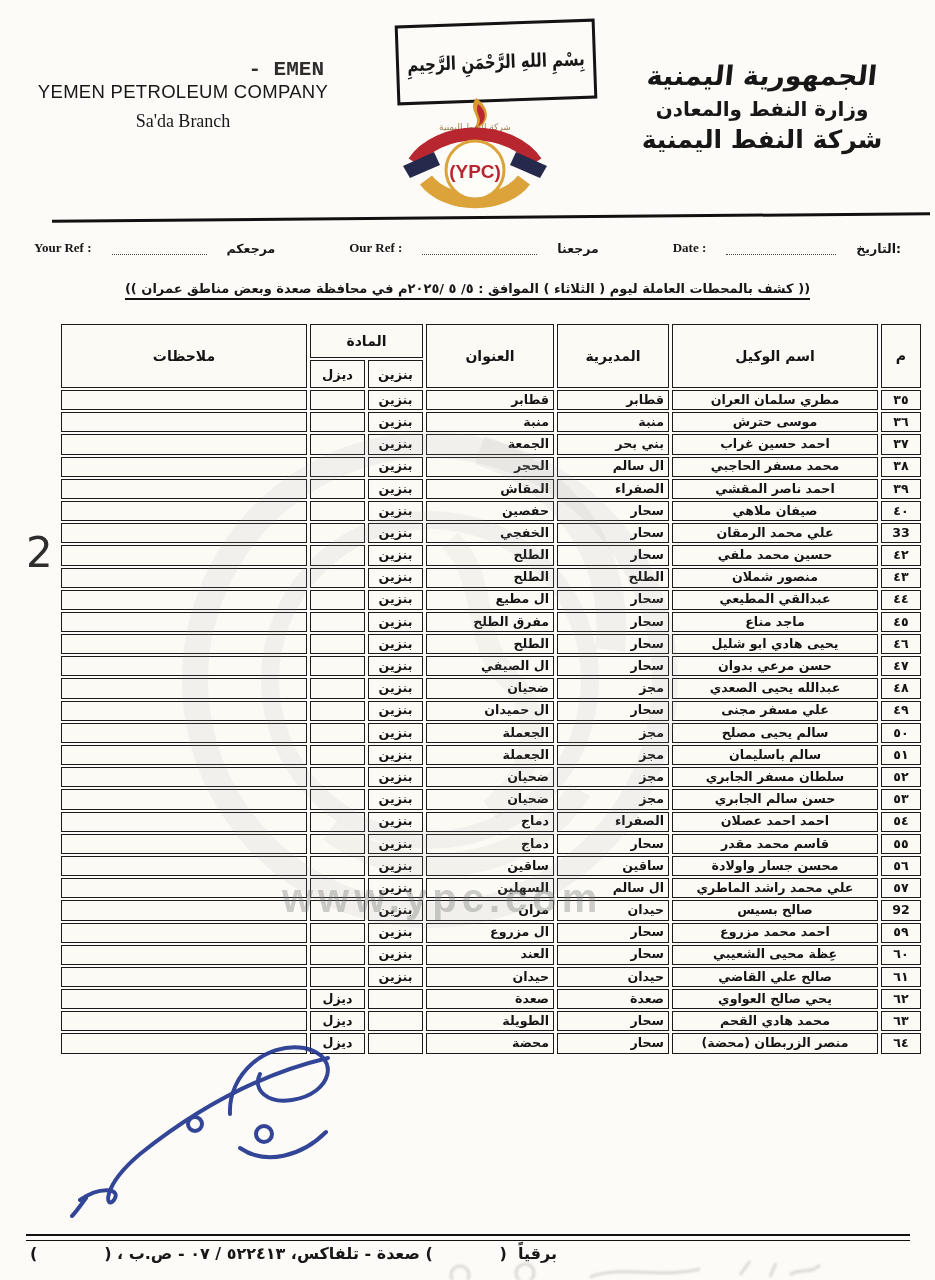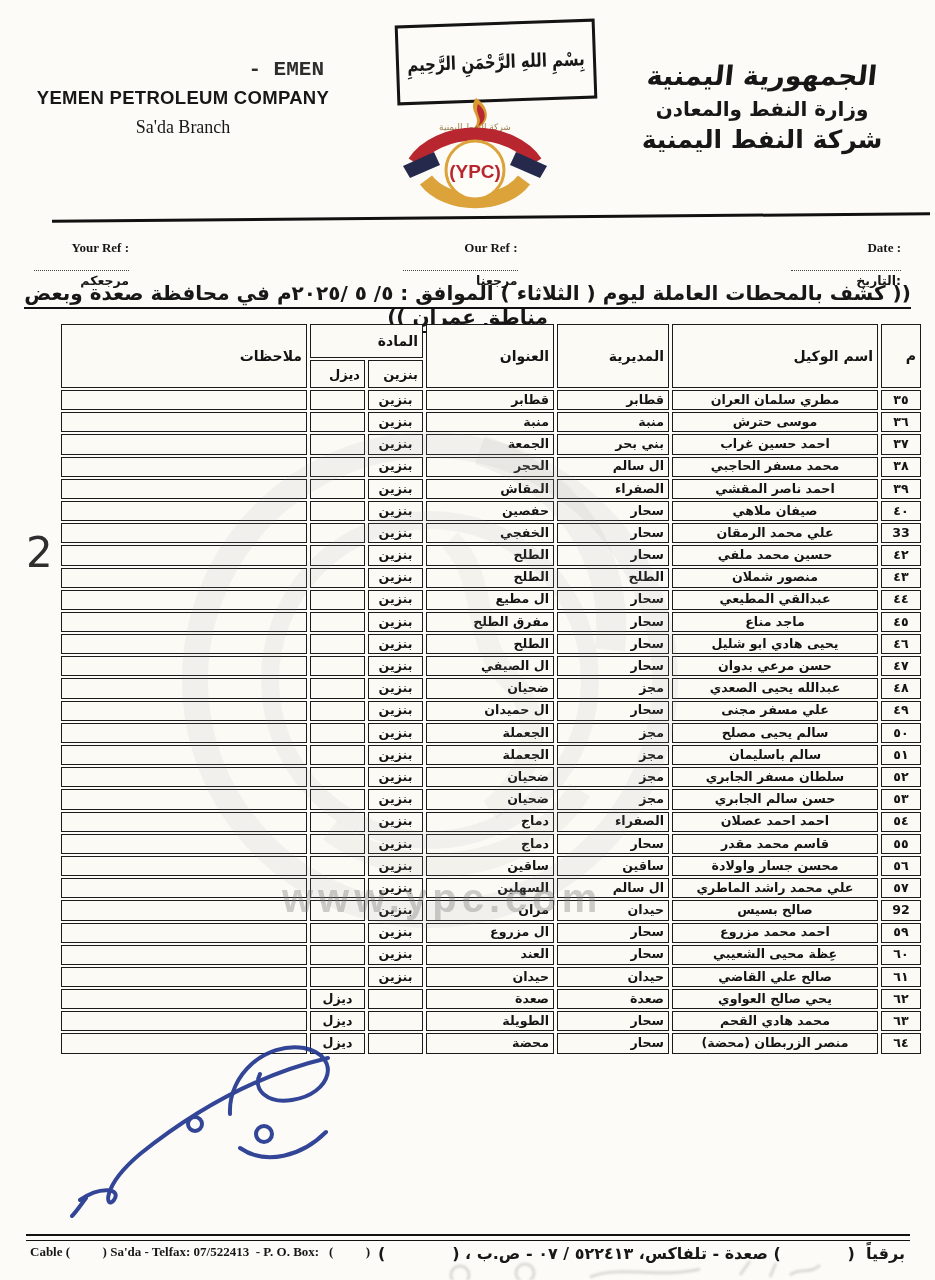--- a/index.html
+++ b/index.html
@@ -2,50 +2,50 @@
 <html><head>
 <meta charset="utf-8">
 <style>
   html,body{margin:0;padding:0;background:#c9c7c3;}
   .page{position:relative;width:935px;height:1280px;background:#fcfbf7;overflow:hidden;
         font-family:"DejaVu Sans",sans-serif;color:#171717;}
   
   .hdr-en{position:absolute;left:28px;top:58px;width:310px;text-align:center;}
   .hdr-en .l1{font-family:Liberation Mono, monospace;font-weight:bold;font-size:21px;text-align:right;padding-right:14px;opacity:.9;}
   .hdr-en .l2{font-family:"Liberation Serif",serif;font-weight:bold;font-size:19px;margin-top:4px;}
-  .hdr-en .l3{font-family:"Liberation Sans",sans-serif;font-weight:bold;font-size:18.5px;margin-top:6px;letter-spacing:.3px;}
+  .hdr-en .l3{font-family:"Liberation Sans",sans-serif;font-weight:normal;font-size:18.5px;letter-spacing:.3px;}
   .hdr-en .l4{font-family:"Liberation Serif",serif;font-size:18px;margin-top:8px;}
   .hdr-ar{position:absolute;right:8px;top:60px;width:330px;text-align:center;direction:rtl;}
   .hdr-ar .a1{font-size:27px;font-weight:bold;transform:skewX(-6deg);}
   .hdr-ar .a2{font-size:20px;font-weight:bold;margin-top:6px;}
   .hdr-ar .a3{font-size:25px;font-weight:bold;margin-top:4px;}
   .hdr-ar .a4{font-size:17px;font-weight:bold;margin-top:5px;}
   .bismillah{position:absolute;left:396px;top:22px;width:194px;height:74px;border:3.5px solid #141414;
              display:flex;align-items:center;justify-content:center;transform:rotate(-2deg);
              font-weight:bold;font-size:15px;direction:rtl;text-align:center;background:#fcfbf7;}
   .bismillah span{transform:scaleY(1.25);}
   .logo{position:absolute;left:400px;top:96px;}
   .hdr-rule{position:absolute;left:52px;top:216px;width:878px;height:0;border-top:3px solid #111;transform:rotate(-.5deg);}
   
   .refline{position:absolute;left:0;top:240px;width:935px;display:flex;justify-content:space-between;
            padding:0 34px;box-sizing:border-box;font-size:13px;font-weight:bold;align-items:flex-end;}
-  .refgrp{display:flex;align-items:flex-end;gap:2px;font-family:"Liberation Serif",serif;flex-direction:column;}
+  .refgrp{display:flex;align-items:center;gap:20px;font-family:"Liberation Serif",serif;}
   .refgrp .ar{font-family:"DejaVu Sans",sans-serif;font-size:12.5px;}
   .dots{display:inline-block;border-bottom:1.6px dotted #444;height:12px;}
   .d1{width:95px}.d2{width:115px}.d3{width:110px}
   
   .doc-title{position:absolute;left:0;top:281px;width:935px;text-align:center;direction:rtl;
-             font-size:20px;font-weight:bold;}
+             font-size:13px;font-weight:bold;}
   .doc-title span{border-bottom:2px solid #111;padding-bottom:2px;}
   
   table.sched{position:absolute;left:58px;top:322px;direction:rtl;border-collapse:separate;
               border-spacing:3px 2px;background:transparent;z-index:1;}
   table.sched th,table.sched td{border:1.7px solid #1b1b1b;background:#fbfaf5;padding:0 4px;
               font-weight:bold;color:#141414;}
-  table.sched th{font-size:14px;text-align:right;}
+  table.sched th{font-size:14px;text-align:center;}
   table.sched thead tr:first-child th{height:32px;}
   table.sched thead th.sub{height:26px;font-size:13px;}
   table.sched td{height:18.2px;font-size:12.6px;line-height:1;}
   .c-no{width:30px;text-align:center;}
   .c-agent{width:196px;text-align:center;}
   .c-district{width:102px;text-align:right;}
   .c-address{width:118px;text-align:right;}
   .c-benzine,.c-diesel{width:45px;text-align:center;font-size:12px;}
   .c-notes{width:236px;}
   
@@ -434,21 +434,20 @@
         <path d="M118,96 a7,7 0 1 0 14,0 a7,7 0 1 0 -14,0"></path>
         <path d="M186,106 a8,8 0 1 0 16,0 a8,8 0 1 0 -16,0"></path>
         <path d="M170,120 C196,138 232,128 256,104"></path>
         <path d="M16,170 C10,178 6,184 2,188"></path>
       </g>
     </svg>
   </div>
 
   <div class="foot-rule"></div>
   <div class="footline">
-    <span class="en">Cable (          ) Sa'da - Telfax: 07/522413  - P. O. Box:   (          )</span>
     <span class="ar">برقياً  (            ) صعدة - تلفاكس، ٥٢٢٤١٣ / ٠٧ - ص.ب ، (            )</span>
   </div>
 
   <div class="bottom-ghost">
     <svg width="520" height="25" viewBox="0 0 520 25">
       <g stroke="#6b6b6b" stroke-width="3" fill="none" opacity="0.45">
         <circle cx="120" cy="20" r="9"></circle>
         <circle cx="185" cy="18" r="9"></circle>
         <path d="M250,22 C280,10 320,24 360,14"></path>
         <path d="M400,20 L410,6 M430,22 L436,8 M450,20 C460,12 470,20 480,10"></path>

